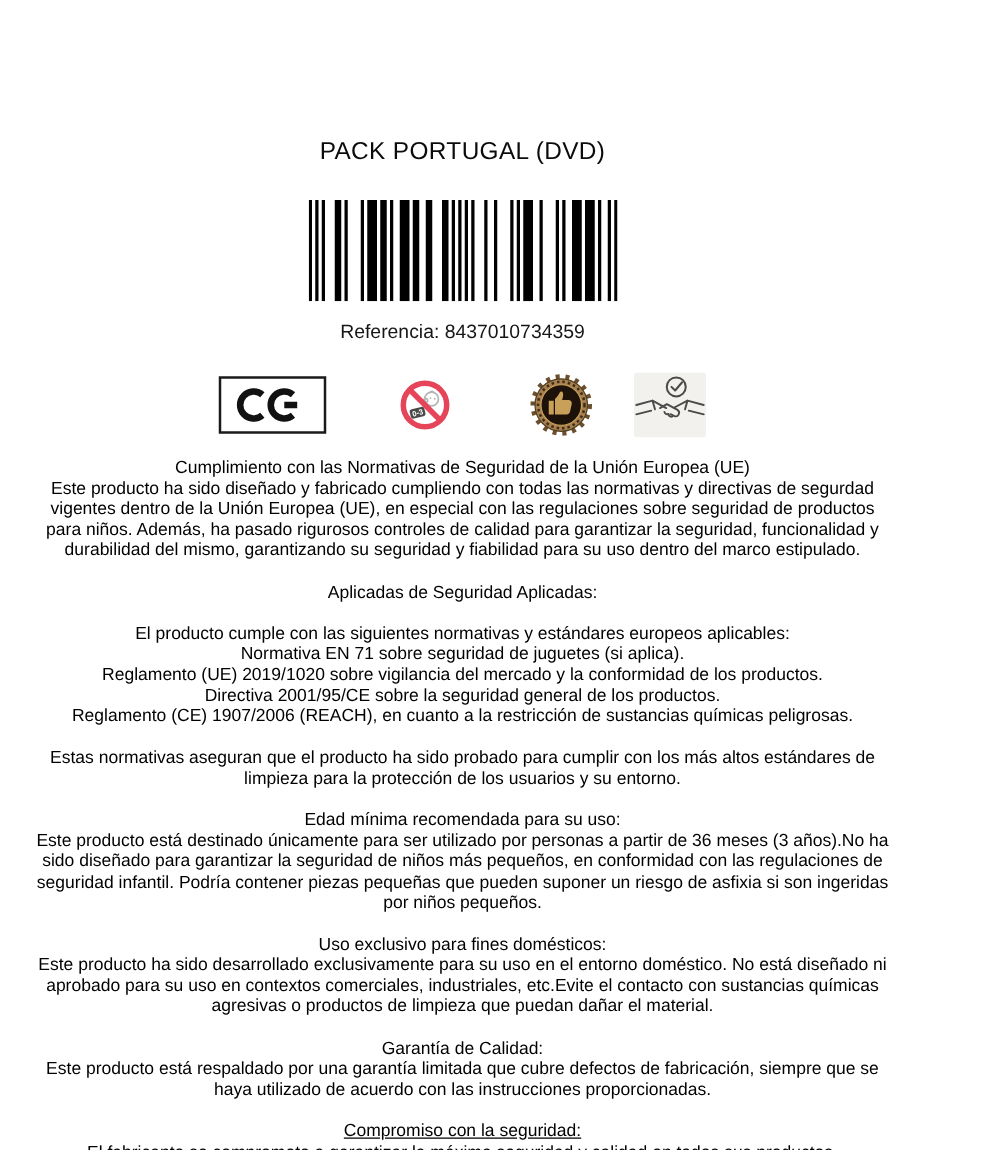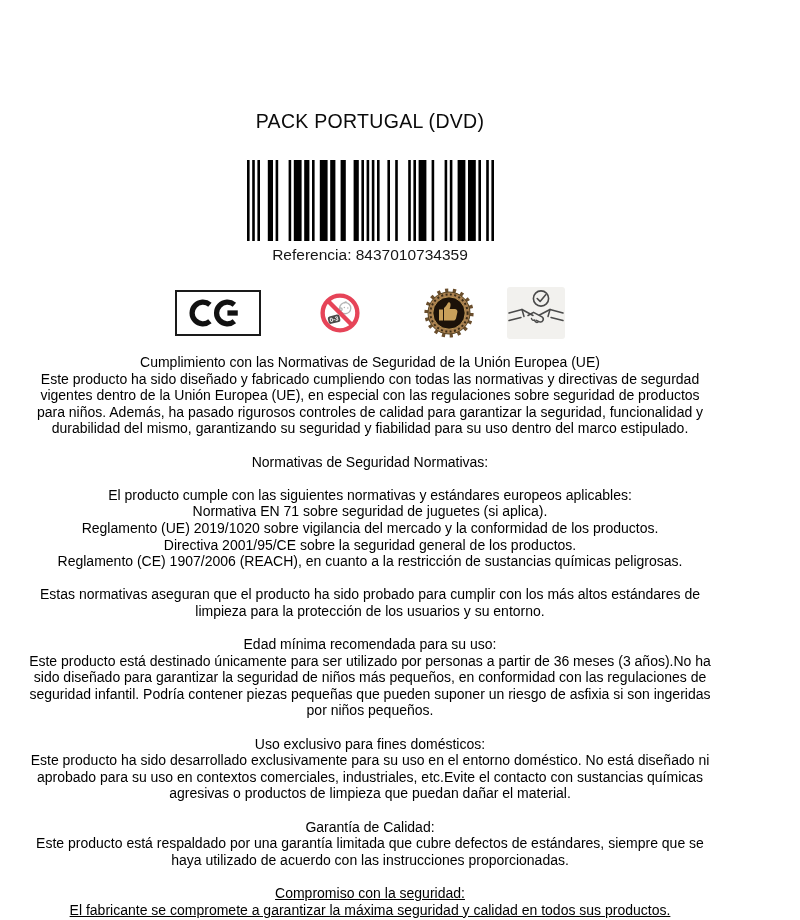--- a/index.html
+++ b/index.html
@@ -8,21 +8,21 @@
     font-family:"Liberation Sans",sans-serif;color:#0a0a0a;
     -webkit-font-smoothing:antialiased;
   }
   .sheet{width:740px;padding-top:110px;box-sizing:border-box;text-align:center;}
   .title{
     font-size:19.5px;line-height:23px;letter-spacing:.3px;
     color:#0b0b0b;font-weight:400;
   }
   .barcode-wrap{margin-top:27px;height:81px;}
   .barcode-wrap svg{display:block;margin:0 auto;}
-  .reference{margin-top:4px;font-size:15.5px;line-height:19px;color:#161616;}
+  .reference{margin-top:15px;font-size:15.5px;line-height:19px;color:#161616;}
   .icon-row{
     margin-top:21px;height:56px;
     display:flex;align-items:center;justify-content:center;
   }
   .ce-box{
     width:82px;height:42px;border:2px solid #1a1a1a;background:#fff;
     display:flex;align-items:center;justify-content:center;
   }
   .gap-a{width:58px;} .gap-b{width:63px;} .gap-c{width:33px;}
   .text-col{
@@ -136,30 +136,30 @@
         <path d="M24.5,31.5 a2.2,2.2 0 0 0 3.2,1.6"></path>
         <path d="M27.8,33.6 a2.2,2.2 0 0 0 3.2,1.5"></path>
       </g>
     </svg>
 
   </div>
 
   <div class="text-col">
     <p class="para">Cumplimiento con las Normativas de Seguridad de la Unión Europea (UE)
 Este producto ha sido diseñado y fabricado cumpliendo con todas las normativas y directivas de segurdad vigentes dentro de la Unión Europea (UE), en especial con las regulaciones sobre seguridad de productos para niños. Además, ha pasado rigurosos controles de calidad para garantizar la seguridad, funcionalidad y durabilidad del mismo, garantizando su seguridad y fiabilidad para su uso dentro del marco estipulado.</p>
-    <p class="para">Normativas de Seguridad Normativas:</p>
+    <p class="para">Aplicadas de Seguridad Aplicadas:</p>
     <p class="para">El producto cumple con las siguientes normativas y estándares europeos aplicables:
 Normativa EN 71 sobre seguridad de juguetes (si aplica).
 Reglamento (UE) 2019/1020 sobre vigilancia del mercado y la conformidad de los productos.
 Directiva 2001/95/CE sobre la seguridad general de los productos.
 Reglamento (CE) 1907/2006 (REACH), en cuanto a la restricción de sustancias químicas peligrosas.</p>
     <p class="para">Estas normativas aseguran que el producto ha sido probado para cumplir con los más altos estándares de limpieza para la protección de los usuarios y su entorno.</p>
     <p class="para">Edad mínima recomendada para su uso:
 Este producto está destinado únicamente para ser utilizado por personas a partir de 36 meses (3 años).No ha sido diseñado para garantizar la seguridad de niños más pequeños, en conformidad con las regulaciones de seguridad infantil. Podría contener piezas pequeñas que pueden suponer un riesgo de asfixia si son ingeridas por niños pequeños.</p>
     <p class="para">Uso exclusivo para fines domésticos:
 Este producto ha sido desarrollado exclusivamente para su uso en el entorno doméstico. No está diseñado ni aprobado para su uso en contextos comerciales, industriales, etc.Evite el contacto con sustancias químicas agresivas o productos de limpieza que puedan dañar el material.</p>
     <p class="para">Garantía de Calidad:
-Este producto está respaldado por una garantía limitada que cubre defectos de estándares, siempre que se haya utilizado de acuerdo con las instrucciones proporcionadas.</p>
+Este producto está respaldado por una garantía limitada que cubre defectos de fabricación, siempre que se haya utilizado de acuerdo con las instrucciones proporcionadas.</p>
     <p class="para">Compromiso con la seguridad:
 El fabricante se compromete a garantizar la máxima seguridad y calidad en todos sus productos.</p>
   </div>
 
 </div>
 
 </body></html>

